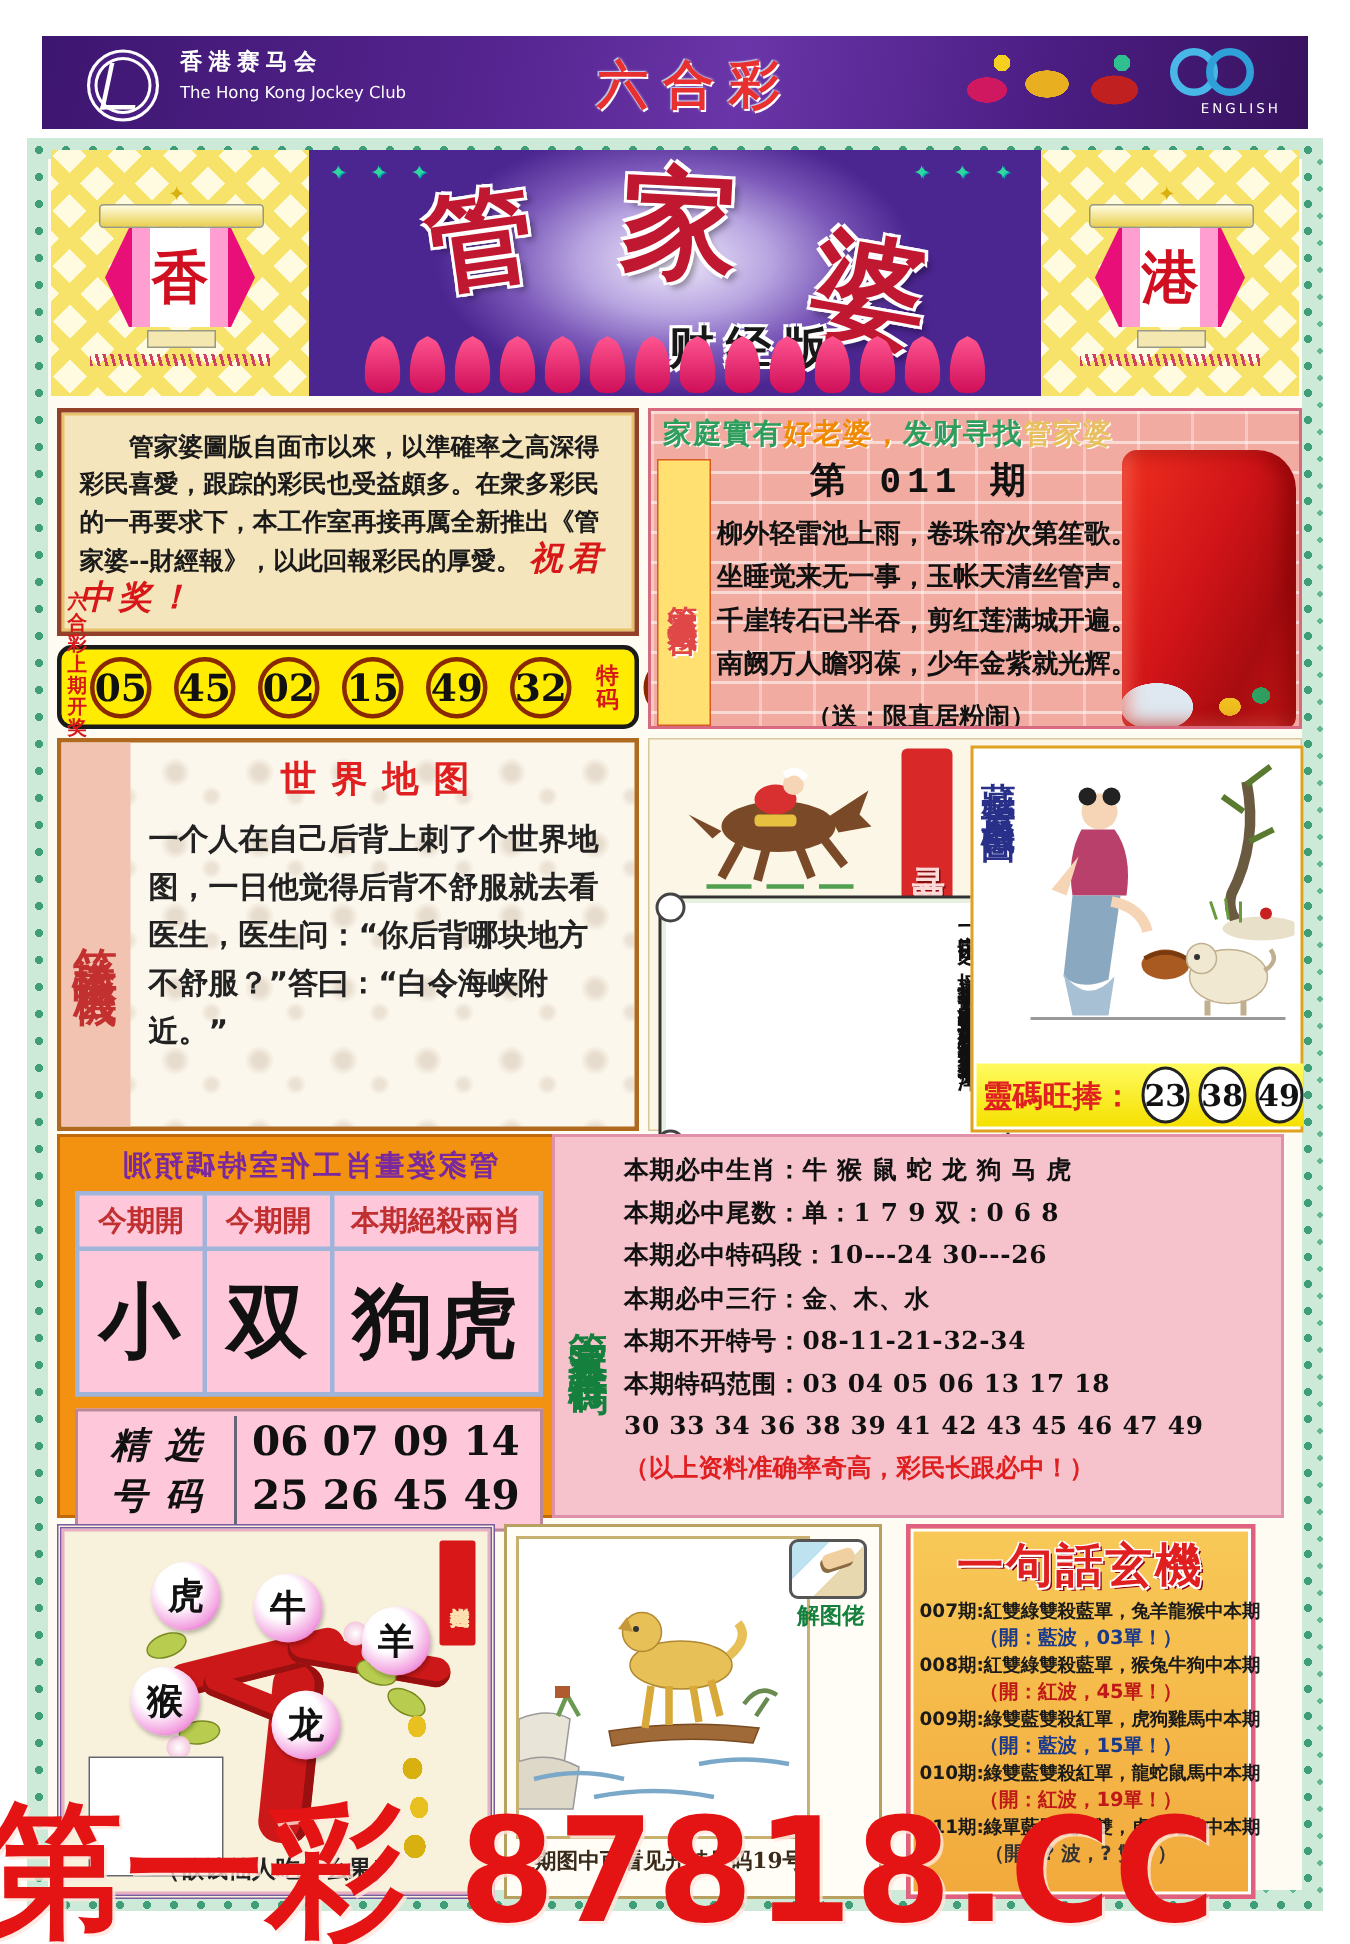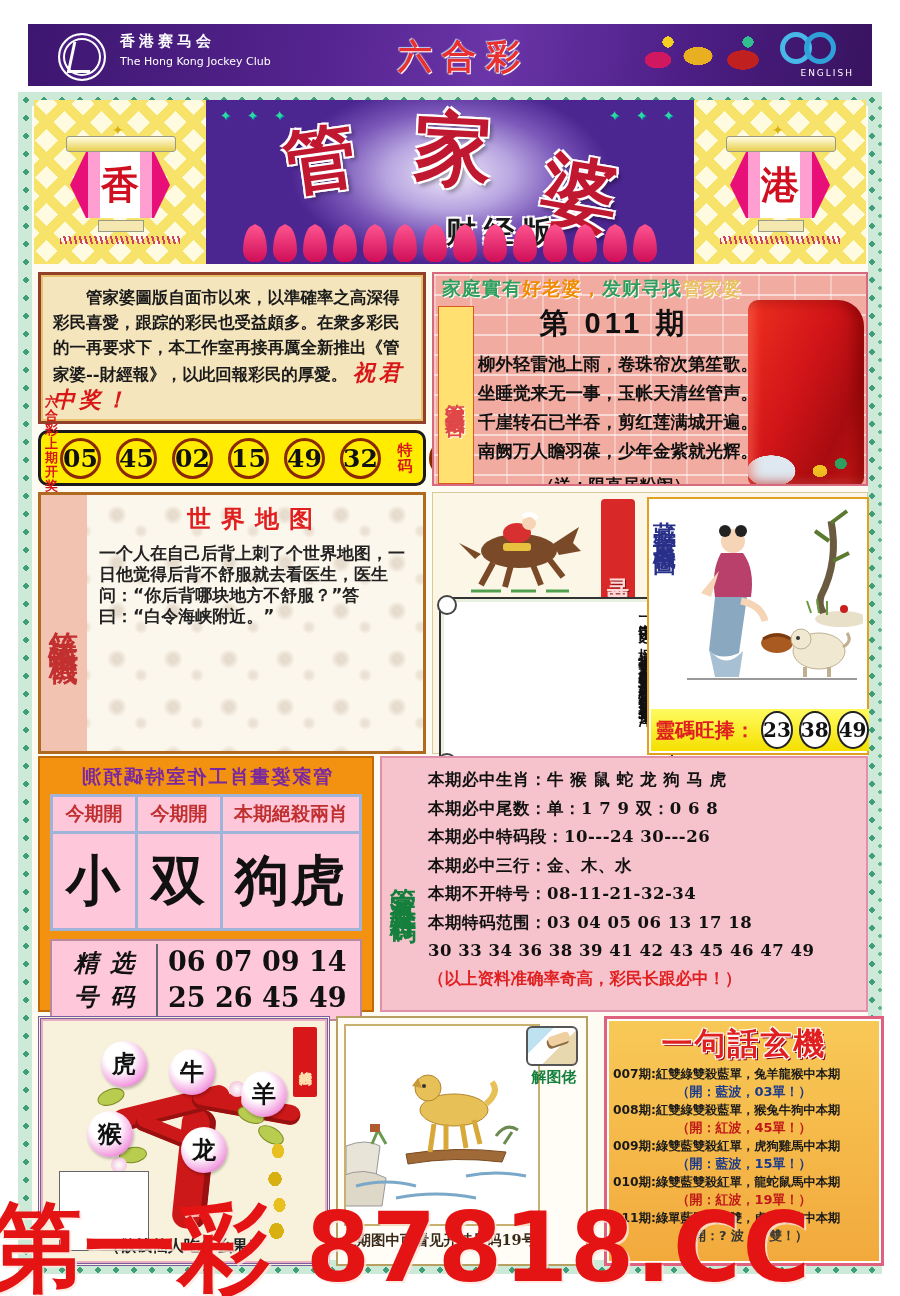--- a/index.html
+++ b/index.html
@@ -92,21 +92,21 @@
   .slogan{position:absolute;left:0;top:2px;width:100%;text-align:left;padding-left:8px;
        font-size:19px;font-weight:bold;letter-spacing:1px;white-space:nowrap;}
   .slogan .g{color:#2f9e5c;text-shadow:1px 1px 0 #fff;}
   .slogan .y{color:#f08a00;text-shadow:1px 1px 0 #fff;}
   .slogan .f{color:#e8c060;text-shadow:1px 1px 0 #fff;}
   .issue-strip{position:absolute;left:4px;top:32px;width:34px;height:176px;background:#ffe070;
        border:1px solid #d85a20;display:flex;align-items:center;justify-content:center;
        writing-mode:vertical-rl;text-orientation:upright;font-size:20px;font-weight:bold;color:#e04848;
        text-shadow:1px 1px 0 #fff;letter-spacing:2px;}
   .issue-main{position:absolute;left:44px;top:30px;width:272px;text-align:center;}
-  .issue-title{font-size:29px;font-weight:bold;color:#111;letter-spacing:4px;font-family:Liberation Sans, sans-serif;}
+  .issue-title{font-size:24px;font-weight:bold;color:#111;letter-spacing:4px;font-family:Liberation Mono, monospace;}
   .poem{margin-top:6px;font-size:17.5px;line-height:29px;color:#111;font-weight:bold;white-space:nowrap;
        font-family:"DejaVu Serif",serif;}
   .gift{margin-top:8px;font-size:17px;color:#111;font-weight:bold;font-family:"DejaVu Serif",serif;}
   .garment{position:absolute;right:2px;top:26px;width:116px;height:186px;
        background:
         radial-gradient(40px 26px at 20% 92%,#dfe8f0 0 60%,transparent 61%),
         radial-gradient(12px 10px at 62% 92%,#f0c020 0 60%,transparent 61%),
         radial-gradient(10px 9px at 80% 88%,#30a060 0 60%,transparent 61%),
         linear-gradient(115deg,#ef3020 0%,#d01418 45%,#a80c10 75%,#c81818 100%);
        border-radius:10px 26px 8px 8px;
@@ -114,21 +114,21 @@
   
   .joke{left:38px;top:492px;width:388px;height:262px;border:3px solid #b06a20;background:#fcf7ec;
        background-image:radial-gradient(circle 14px at 20px 20px,rgba(190,170,150,.35) 30%,transparent 72%),
                         radial-gradient(circle 10px at 44px 36px,rgba(190,170,150,.28) 30%,transparent 72%);
        background-size:56px 48px;display:flex;}
   .joke-strip{width:46px;background:#f3c3b2;display:flex;align-items:center;justify-content:center;
        writing-mode:vertical-rl;text-orientation:upright;font-size:29px;font-weight:bold;color:#c23030;
        font-family:"DejaVu Serif",serif;letter-spacing:6px;}
   .joke-body{flex:1;padding:8px 12px;}
   .joke-title{text-align:center;font-size:24px;font-weight:bold;color:#e02020;letter-spacing:10px;}
-  .joke-text{margin-top:8px;font-size:17px;line-height:21px;color:#222;font-weight:bold;}
+  .joke-text{margin-top:8px;font-size:20px;line-height:32px;color:#222;font-weight:bold;}
   
   .treasure{left:432px;top:492px;width:436px;height:262px;background:#fbf6e6;border:1px solid #d8c89a;}
   .seal{position:absolute;left:168px;top:6px;width:34px;height:148px;background:#d82828;border-radius:4px;
        display:flex;align-items:center;justify-content:center;writing-mode:vertical-rl;text-orientation:upright;
        color:#ffd8d8;font-size:22px;font-weight:bold;letter-spacing:8px;text-shadow:1px 1px 0 #801010;}
   .scroll{position:absolute;left:6px;top:104px;width:202px;height:150px;background:#fff;
        border:2px solid #333;border-radius:10px;box-shadow:0 0 0 3px #e8f0e0 inset;
        writing-mode:vertical-rl;padding:10px 14px;display:flex;gap:2px;}
   .scroll div{font-size:15px;font-weight:bold;color:#111;letter-spacing:2px;line-height:22px;
        font-family:"DejaVu Serif",serif;}
@@ -152,21 +152,21 @@
   .pred-table{margin-top:4px;width:100%;border-collapse:collapse;background:#9fb4d8;}
   .pred-table td{border:3px solid #9fb4d8;background:#ffc8da;text-align:center;}
   .pred-table .hd{font-size:19px;font-weight:bold;color:#c03030;height:32px;font-family:"DejaVu Serif",serif;}
   .pred-table .val{font-size:54px;font-weight:bold;color:#111;height:92px;font-family:"DejaVu Serif",serif;letter-spacing:2px;}
   .pick{margin-top:8px;background:#ffc8da;border:2px solid #b89;display:flex;align-items:center;height:78px;}
   .pick .plbl{width:92px;font-size:24px;font-weight:bold;color:#111;text-align:center;word-break:break-all;
        line-height:34px;letter-spacing:12px;padding-left:12px;font-family:"DejaVu Serif",serif;font-style:italic;}
   .pick .pnums{flex:1;border-left:2px solid #667;padding-left:10px;font-size:27px;font-weight:bold;color:#111;
        line-height:36px;font-family:"DejaVu Serif",serif;white-space:nowrap;}
   
-  .zhiyan{left:380px;top:756px;width:488px;height:256px;background:#f6c3cd;border:2px solid #e090a8;display:flex;}
+  .zhiyan{left:368px;top:756px;width:488px;height:256px;background:#f6c3cd;border:2px solid #e090a8;display:flex;}
   .zy-strip{width:44px;display:flex;align-items:center;justify-content:center;writing-mode:vertical-rl;
        text-orientation:upright;font-size:26px;font-weight:bold;color:#15803d;letter-spacing:5px;
        font-family:"DejaVu Serif",serif;}
   .zy-body{flex:1;padding:8px 6px 4px 2px;}
   .zy-line{font-size:16.5px;font-weight:bold;color:#111;line-height:28.5px;white-space:nowrap;
        font-family:"DejaVu Serif",serif;letter-spacing:.5px;}
   .zy-note{margin-top:2px;font-size:16.5px;font-weight:bold;color:#e02020;white-space:nowrap;}
   
   .tree-box{left:38px;top:1016px;width:292px;height:250px;background:#f8f1dc;
        border:3px double #7a5aa0;box-shadow:0 0 0 2px #e8b0c0 inset;overflow:hidden;}
@@ -199,21 +199,21 @@
   .pic-box{left:336px;top:1016px;width:252px;height:250px;background:#fffdf6;border:2px solid #b8a060;}
   .pic-frame{position:absolute;left:6px;top:6px;width:192px;height:198px;border:2px solid #c8b070;background:#fff;}
   .interp{position:absolute;right:8px;top:8px;width:48px;height:36px;border:2px solid #555;border-radius:6px;
        background:linear-gradient(135deg,#bfe2f0 0 30%,#fff 30% 60%,#e8d8b0 60% 100%);}
   .interp:before{content:"";position:absolute;left:20px;top:6px;width:22px;height:10px;background:#f0cfa0;
        border-radius:4px;transform:rotate(-18deg);box-shadow:-2px 2px 0 #8a6a40;}
   .interp-lbl{position:absolute;right:2px;top:50px;width:60px;text-align:center;font-size:15px;font-weight:bold;color:#15803d;}
   .pic-caption{position:absolute;left:4px;bottom:14px;width:100%;font-size:14.5px;font-weight:bold;color:#3a2a1a;
        font-family:"DejaVu Serif",serif;}
   
-  .oneliner{left:604px;top:1016px;width:280px;height:250px;
+  .oneliner{left:604px;top:1016px;width:233px;height:250px;
        background:linear-gradient(#f8c957,#f2a93c);border:3px solid #e06080;box-shadow:0 0 0 2px #fff inset;
        padding:4px 6px;}
   .ol-title{text-align:center;font-size:31px;font-weight:bold;color:#e02020;letter-spacing:2px;
        text-shadow:1px 1px 0 #fff,-1px -1px 0 #fff,1px -1px 0 #fff,-1px 1px 0 #fff,2px 2px 0 #802;}
   .ol-entry{margin-top:1px;}
   .ol-line{font-size:12.3px;font-weight:bold;color:#1a1a1a;white-space:nowrap;}
   .ol-res{text-align:center;font-size:13px;font-weight:bold;color:#333;}
   .ol-res.wave-blue{color:#1b3a8c;}
   .ol-res.wave-red{color:#c01818;}
   

